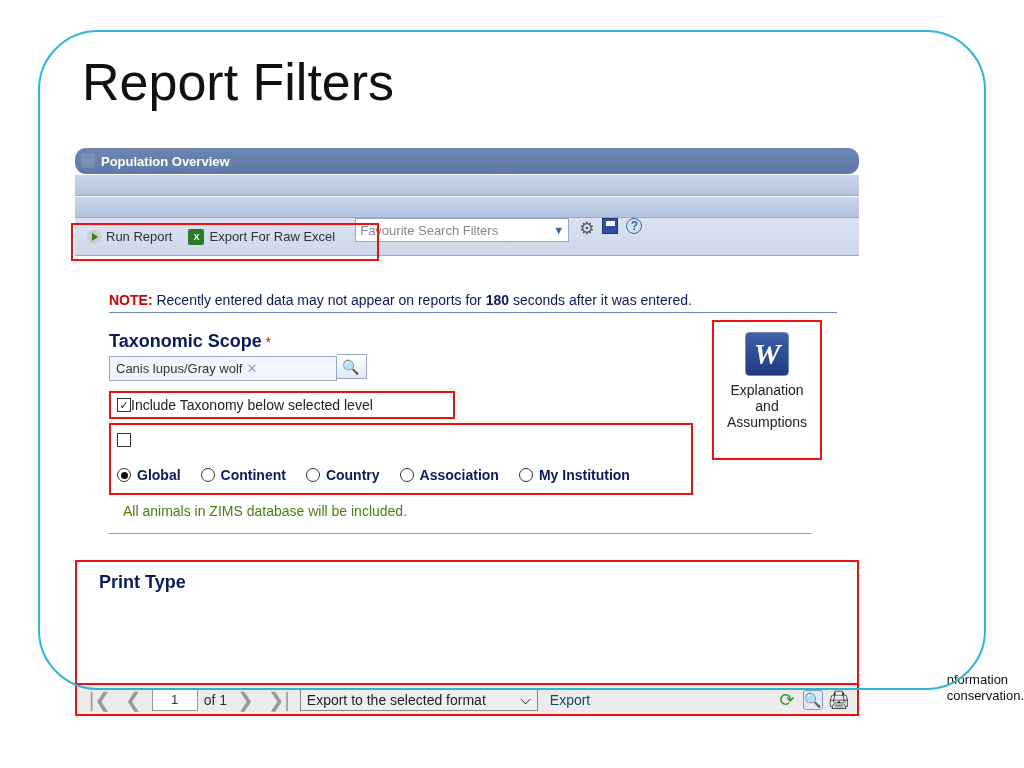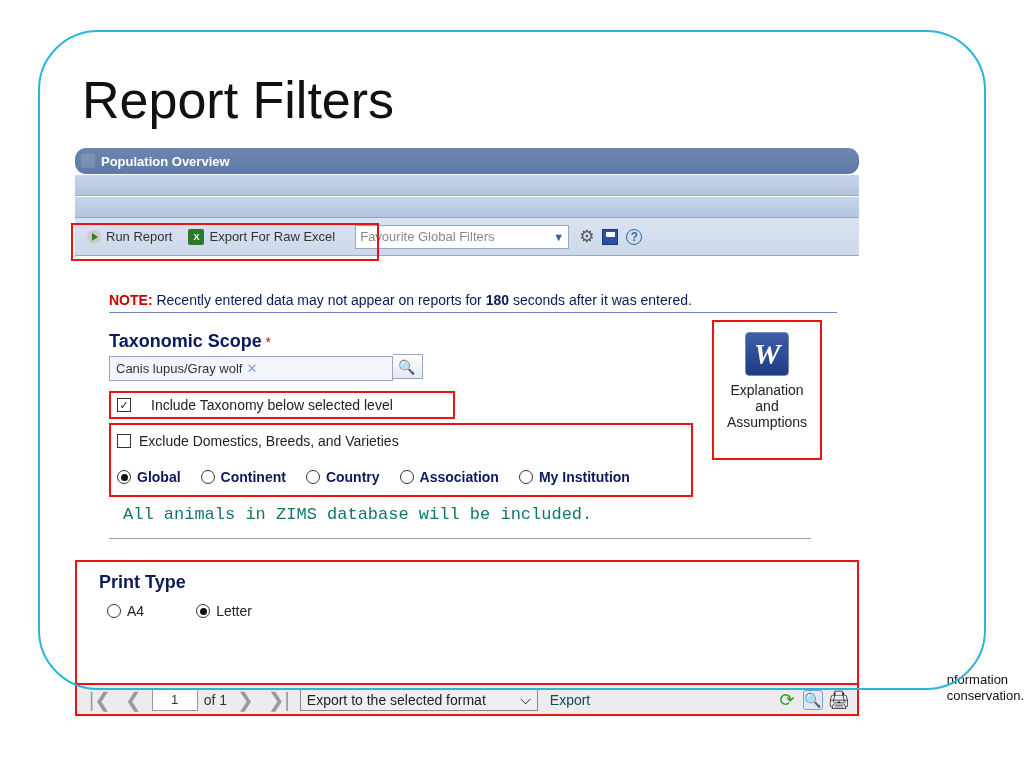--- a/index.html
+++ b/index.html
@@ -18,21 +18,21 @@
     left: 38px;
     width: 948px;
     height: 660px;
     border: 2px solid #2bb6d6;
     border-radius: 60px;
     pointer-events: none;
     z-index: 100;
   }
   .page-title {
     position: absolute;
-    top: 70px;
+    top: 52px;
     left: 82px;
     font-size: 52px;
     font-weight: 400;
     color: #111;
     z-index: 110;
     background: #fff;
     padding-right: 10px;
   }
   
   .app {
@@ -63,21 +63,20 @@
     height: 22px;
     background: linear-gradient(#c9d5ea,#b4c4df);
     border-top:1px solid #fff;
     border-bottom:1px solid #96a8c7;
   }
   .toolbar1 {
     height: 38px;
     background: linear-gradient(#dbe3f1,#cdd8ea);
     border-bottom:1px solid #96a8c7;
     display:flex;
-    align-items:center;
     padding: 0 6px;
     gap:4px;
     font-size:13px;
     color:#333;
   }
   .redbox { border: 2px solid #e11; }
   .rb-top {
     position:absolute; top:75px; left:-4px; width:308px; height:38px; z-index:50; pointer-events:none;
   }
   .btn-plain { display:inline-flex; align-items:center; gap:5px; padding:3px 6px; cursor:pointer; }
@@ -99,36 +98,36 @@
     font-family: Tahoma, Arial, sans-serif;
     font-size: 14px;
     color: #222;
   }
   .note-line { border-bottom:1px solid #6a86c0; padding-bottom:4px; margin-bottom:18px;margin-top:26px;}
   .note-tag{color:#c00;font-weight:bold;}
   .note-txt{color:#0b1a5a;}
   .section-label{color:#0b1a5a;font-weight:bold;font-size:18px;}
   .req{color:#d00;}
   .taxinput{
-    border:1px solid #97a8c7;background:#f2f5fb;width:284px;height:25px;
+    border:1px solid #97a8c7;background:#f2f5fb;width:228px;height:25px;
     display:flex;align-items:center;padding:0 6px;font-size:13px;color:#333;margin-top:4px;
   }
   .tax-x{color:#7da1d9;font-size:13px;margin-left:4px;cursor:pointer;}
   .sbtn{width:30px;height:25px;border:1px solid #97a8c7;border-left:none;background:linear-gradient(#fefefe,#e3e9f3);display:inline-flex;align-items:center;justify-content:center;color:#2d6aa5;cursor:pointer;}
   .row-flex{display:flex;align-items:center;}
   .cb{width:14px;height:14px;border:1px solid #333;display:inline-flex;align-items:center;justify-content:center;flex:none;}
   .cb.checked::after{content:"✓";font-size:11px;color:#222;line-height:1;}
   .rb-include{ border:2px solid #e11; padding:4px 6px; margin-top:10px; width:346px;}
   .rb-scope{ border:2px solid #e11; padding:8px 6px 10px; margin-top:4px; width:584px;}
   .radio{width:14px;height:14px;border:1px solid #333;border-radius:50%;display:inline-flex;align-items:center;justify-content:center;flex:none;}
   .radio.sel::after{content:"";width:7px;height:7px;border-radius:50%;background:#111;}
   .radio-row{display:flex;gap:20px;margin-top:20px;}
   .radio-lbl{display:flex;align-items:center;gap:6px;font-size:14px;cursor:pointer;}
   .radio-lbl .txt{color:#0b1a5a;font-weight:bold;}
-  .info-line{padding:8px 4px 14px 14px;font-size:17px;color:#0f766e;font-family:Liberation Mono, monospace;}
+  .info-line{padding:8px 4px 14px 14px;font-size:14px;color:#4d7c0f;}
   .hr{border:none;border-top:1px solid #99a;height:0;margin:0 26px 0 0;}
   
   .explain-box{
     position:absolute; top:320px; left:712px; width:110px; height:140px;
     border:2px solid #e11; text-align:center; padding:6px 2px; font-size:14px;color:#222;
   }
   .w-icon{width:44px;height:44px;margin:4px auto 6px;background:linear-gradient(#3e5fa9,#1d3c82);border:1px solid #7b8cad;border-radius:4px;display:flex;align-items:center;justify-content:center;color:#fff;font-style:italic;font-weight:bold;font-family:"Times New Roman",serif;font-size:30px;}
   
   .print-section-wrap{
     position:absolute; top:560px; left:75px; width:784px; height:141px;
@@ -170,21 +169,21 @@
   <div class="toolbar1">
     <span class="btn-plain">
       <span class="play-ico"></span>
       <span>Run Report</span>
     </span>
     <span class="btn-plain">
       <span class="excel-ico">X</span>
       <span>Export For Raw Excel</span>
     </span>
     <div class="fav-select">
-      <span>Favourite Global Filters</span>
+      <span>Favourite Search Filters</span>
       <span class="chev">▼</span>
     </div>
     <span class="gear-ico">⚙</span>
     <span class="save-ico"></span>
     <span class="help-ico">?</span>
   </div>
   <div class="redbox rb-top"></div>
 
   <div class="inner">
     <div class="note-line">
@@ -198,29 +197,28 @@
       <div class="row-flex">
         <div class="taxinput">
           <span>Canis lupus/Gray wolf</span>
           <span class="tax-x">✕</span>
         </div>
         <div class="sbtn">
           <span>🔍</span>
         </div>
       </div>
 
-      <div class="rb-include row-flex" style="gap:20px;">
+      <div class="rb-include row-flex" style="gap:0;">
         <span class="cb checked"></span>
         <span>Include Taxonomy below selected level</span>
       </div>
 
       <div class="rb-scope">
         <div class="row-flex" style="gap:8px;">
           <span class="cb"></span>
-          <span>Exclude Domestics, Breeds, and Varieties</span>
         </div>
         <div class="radio-row" id="scope-radio-row">
             <span class="radio-lbl">
               <span class="radio sel"></span>
               <span class="txt">Global</span>
             </span>
             <span class="radio-lbl">
               <span class="radio"></span>
               <span class="txt">Continent</span>
             </span>
@@ -247,30 +245,20 @@
 
 <div class="explain-box">
   <div class="w-icon">W</div>
   <div>Explanation</div>
   <div>and</div>
   <div>Assumptions</div>
 </div>
 
 <div class="print-section-wrap">
   <div class="section-label">Print Type</div>
-  <div class="print-radio-row" id="print-radio-row">
-      <span class="radio-lbl">
-        <span class="radio"></span>
-        <span class="txt">A4</span>
-      </span>
-      <span class="radio-lbl">
-        <span class="radio sel"></span>
-        <span class="txt">Letter</span>
-      </span>
-    </div>
 </div>
 
 <div class="pager">
   <span class="pgbtn">|❮</span>
   <span class="pgbtn">❮</span>
   <div class="pgnum">1</div>
   <span>of 1</span>
   <span class="pgbtn">❯</span>
   <span class="pgbtn">❯|</span>
   <div class="exp-sel">

